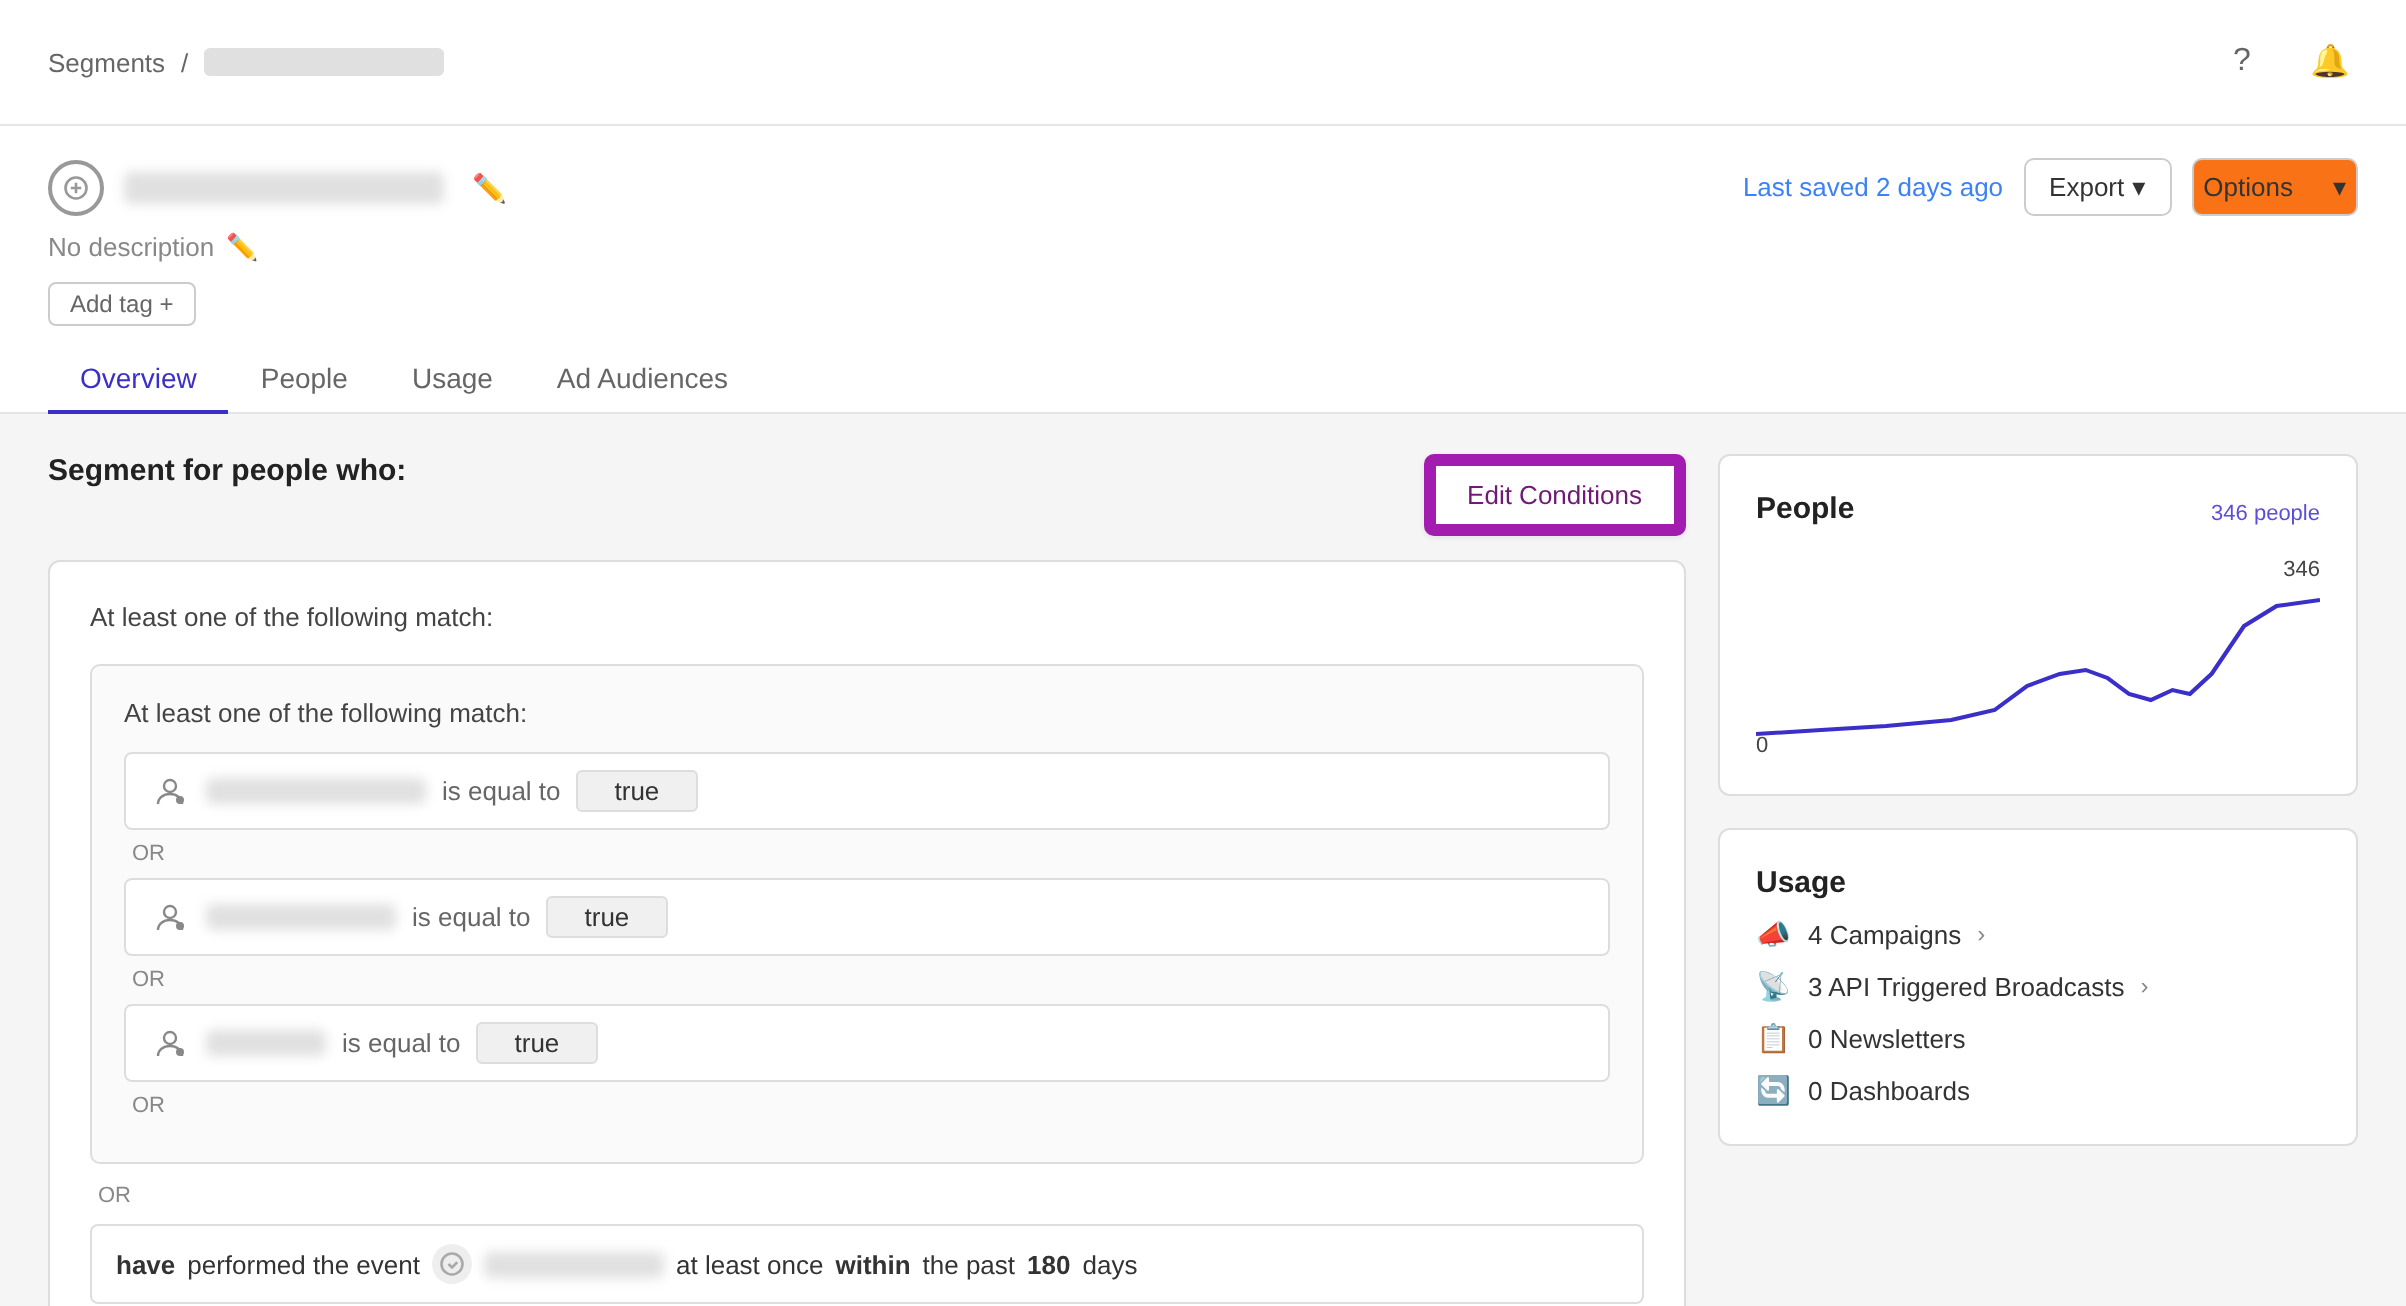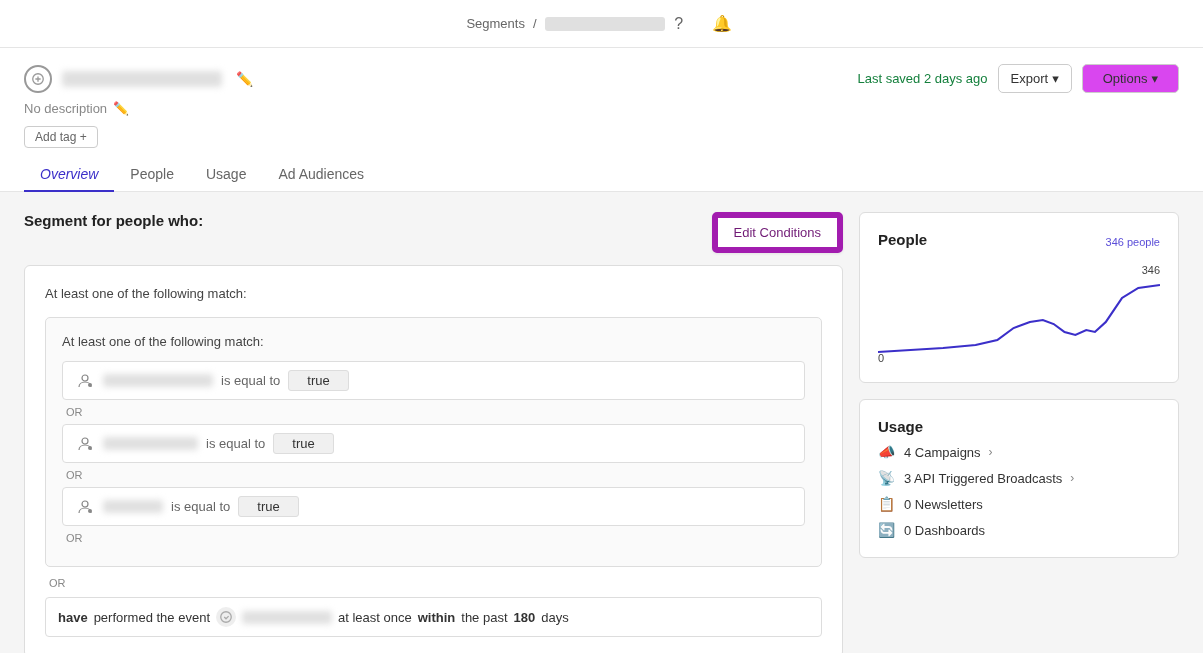--- a/index.html
+++ b/index.html
@@ -1,39 +1,39 @@
 <!DOCTYPE html>
 <html><head>
   <meta charset="utf-8">
   <style>
     * { box-sizing: border-box; margin: 0; padding: 0; }
     body { font-family: -apple-system, BlinkMacSystemFont, 'Segoe UI', sans-serif; background: #f5f5f5; color: #333; font-size: 14px; }
 
-    .top-bar { background: #fff; border-bottom: 1px solid #e5e5e5; padding: 0 24px; height: 48px; display: flex; align-items: center; justify-content: center; }
+    .top-bar { background: #fff; border-bottom: 1px solid #e5e5e5; padding: 0 24px; height: 63px; display: flex; align-items: center; justify-content: space-between; }
     .breadcrumb { display: flex; align-items: center; gap: 8px; color: #666; font-size: 13px; }
     .breadcrumb a { color: #666; text-decoration: none; }
     .breadcrumb .current { background: #e0e0e0; border-radius: 3px; width: 120px; height: 14px; display: inline-block; }
     .top-bar-icons { display: flex; align-items: center; gap: 16px; }
     .icon-btn { width: 28px; height: 28px; border-radius: 50%; display: flex; align-items: center; justify-content: center; cursor: pointer; color: #666; font-size: 16px; }
 
     .header { background: #fff; border-bottom: 1px solid #e5e5e5; padding: 16px 24px 0; }
     .header-top { display: flex; align-items: center; justify-content: space-between; margin-bottom: 8px; }
     .header-left { display: flex; align-items: center; gap: 10px; }
     .segment-icon { width: 28px; height: 28px; border-radius: 50%; border: 2px solid #999; display: flex; align-items: center; justify-content: center; font-size: 12px; color: #999; }
     .segment-name-bar { background: #e0e0e0; border-radius: 3px; width: 160px; height: 16px; display: inline-block; }
     .edit-icon { color: #aaa; cursor: pointer; font-size: 14px; margin-left: 4px; }
     .header-right { display: flex; align-items: center; gap: 10px; }
-    .last-saved { color: #15803d; font-size: 13px; }
+    .last-saved { color: #3b82f6; font-size: 13px; }
     .btn-export { border: 1px solid #ccc; background: #fff; border-radius: 5px; padding: 6px 12px; cursor: pointer; font-size: 13px; display: flex; align-items: center; gap: 4px; color: #333; }
-    .btn-options { border: 1px solid #ccc; background: #d946ef; border-radius: 5px; padding: 6px 20px; cursor: pointer; font-size: 13px; display: flex; align-items: center; gap: 4px; color: #333; font-weight: 500; }
+    .btn-options { border: 1px solid #ccc; background: #f97316; border-radius: 5px; padding: 6px 5px; cursor: pointer; font-size: 13px; display: flex; align-items: center; gap: 20px; color: #333; font-weight: 500; }
     .desc-row { display: flex; align-items: center; gap: 6px; margin-bottom: 10px; color: #888; font-size: 13px; }
     .tag-btn { border: 1px solid #ccc; background: #fff; border-radius: 4px; padding: 3px 10px; cursor: pointer; font-size: 12px; color: #666; display: flex; align-items: center; gap: 4px; }
     .tabs { display: flex; gap: 0; border-bottom: none; }
     .tab { padding: 8px 16px; cursor: pointer; font-size: 14px; color: #666; border-bottom: 2px solid transparent; margin-bottom: -1px; }
-    .tab.active { color: #3b2fc9; border-bottom: 2px solid #3b2fc9; font-weight: 500; font-style: italic; }
+    .tab.active { color: #3b2fc9; border-bottom: 2px solid #3b2fc9; font-weight: 500; }
 
     .main { display: flex; gap: 16px; padding: 20px 24px; }
     .left-panel { flex: 1; }
     .right-panel { width: 320px; display: flex; flex-direction: column; gap: 16px; }
 
     .segment-header { display: flex; align-items: flex-start; justify-content: space-between; margin-bottom: 12px; }
     .segment-title { font-size: 15px; font-weight: 600; color: #222; }
     .btn-edit-conditions { border: 6px solid #a21caf; background: #fff; border-radius: 5px; padding: 7px 16px; cursor: pointer; font-size: 13px; color: #701a75; box-shadow: 0 1px 3px rgba(0,0,0,0.08); }
 
     .conditions-box { background: #fff; border: 1px solid #ddd; border-radius: 6px; padding: 20px; }

